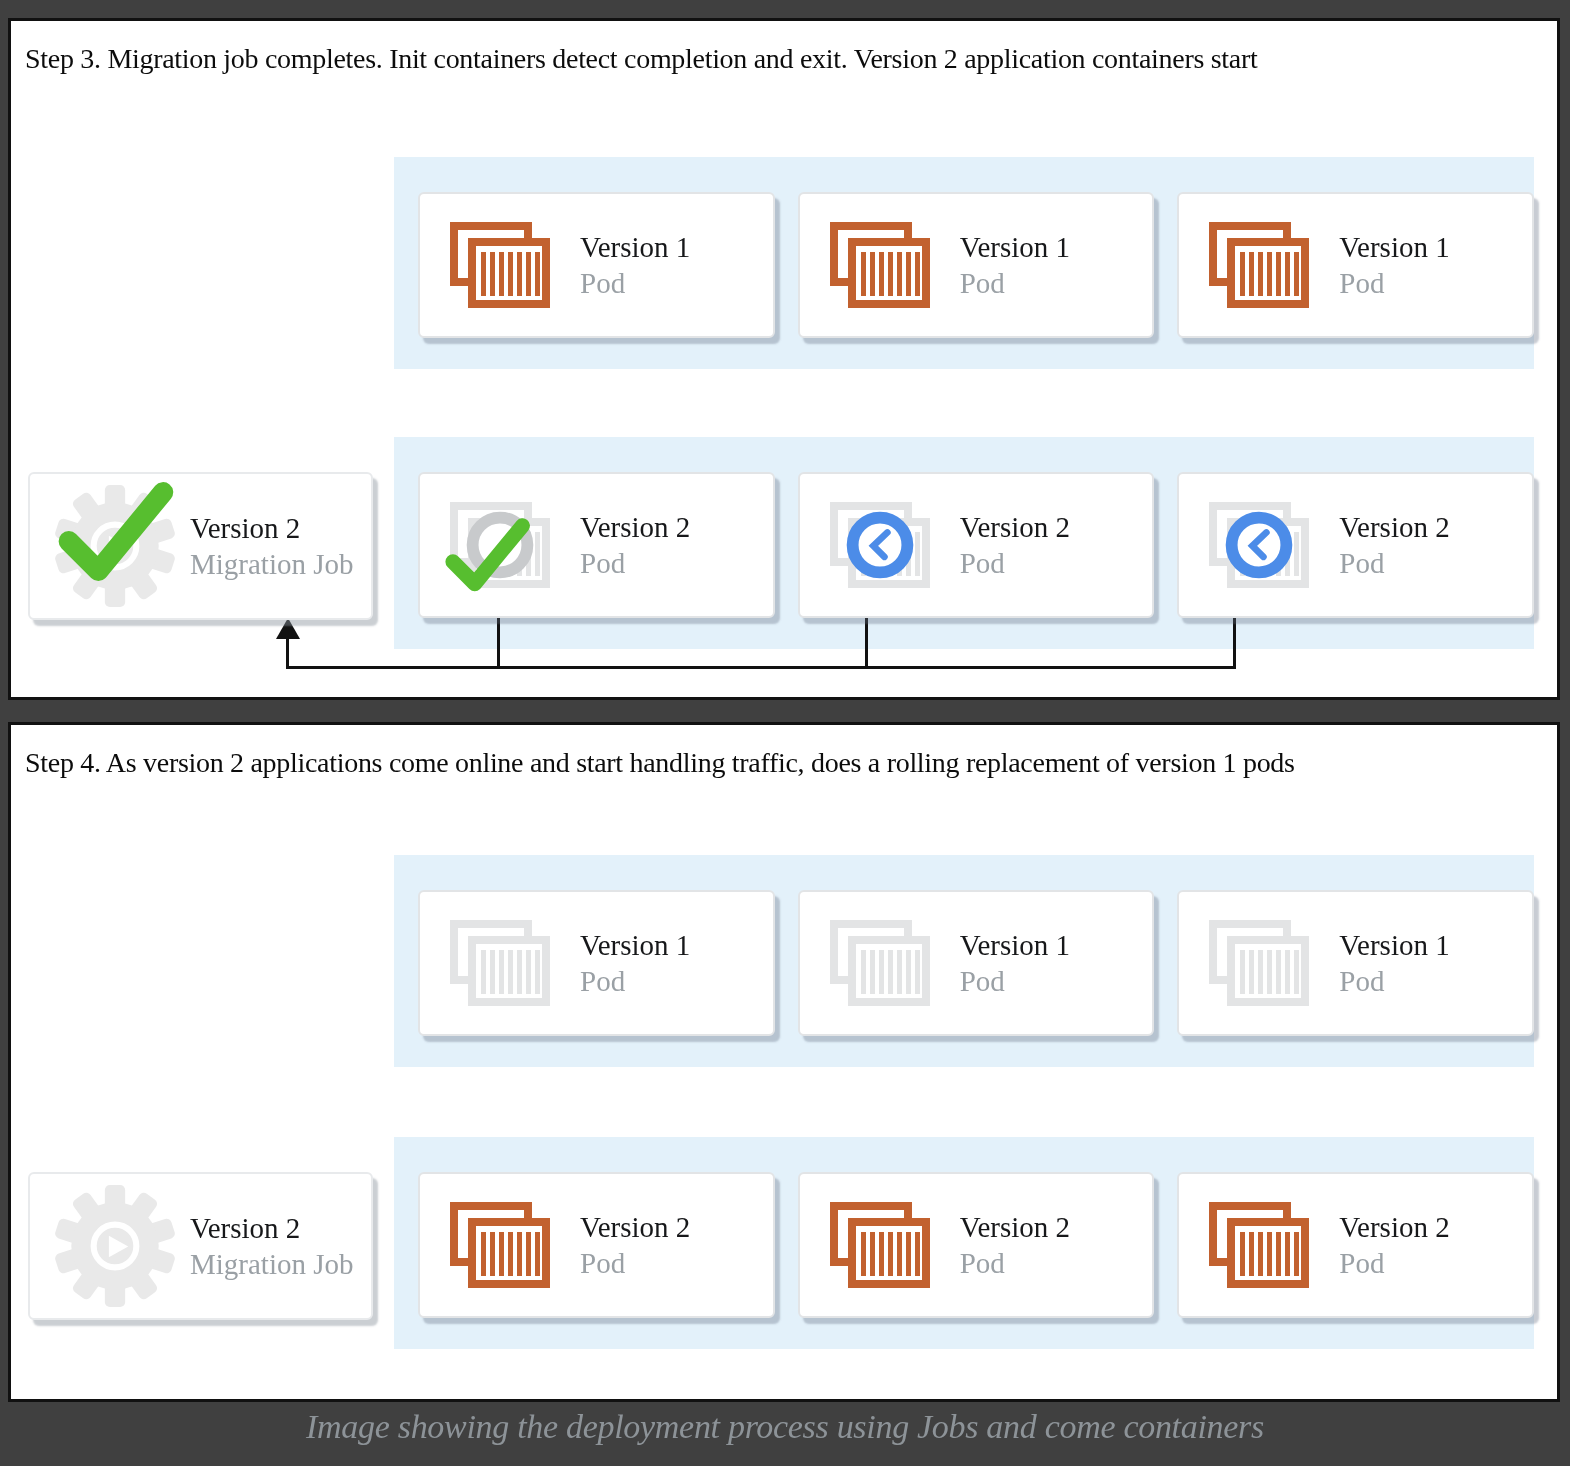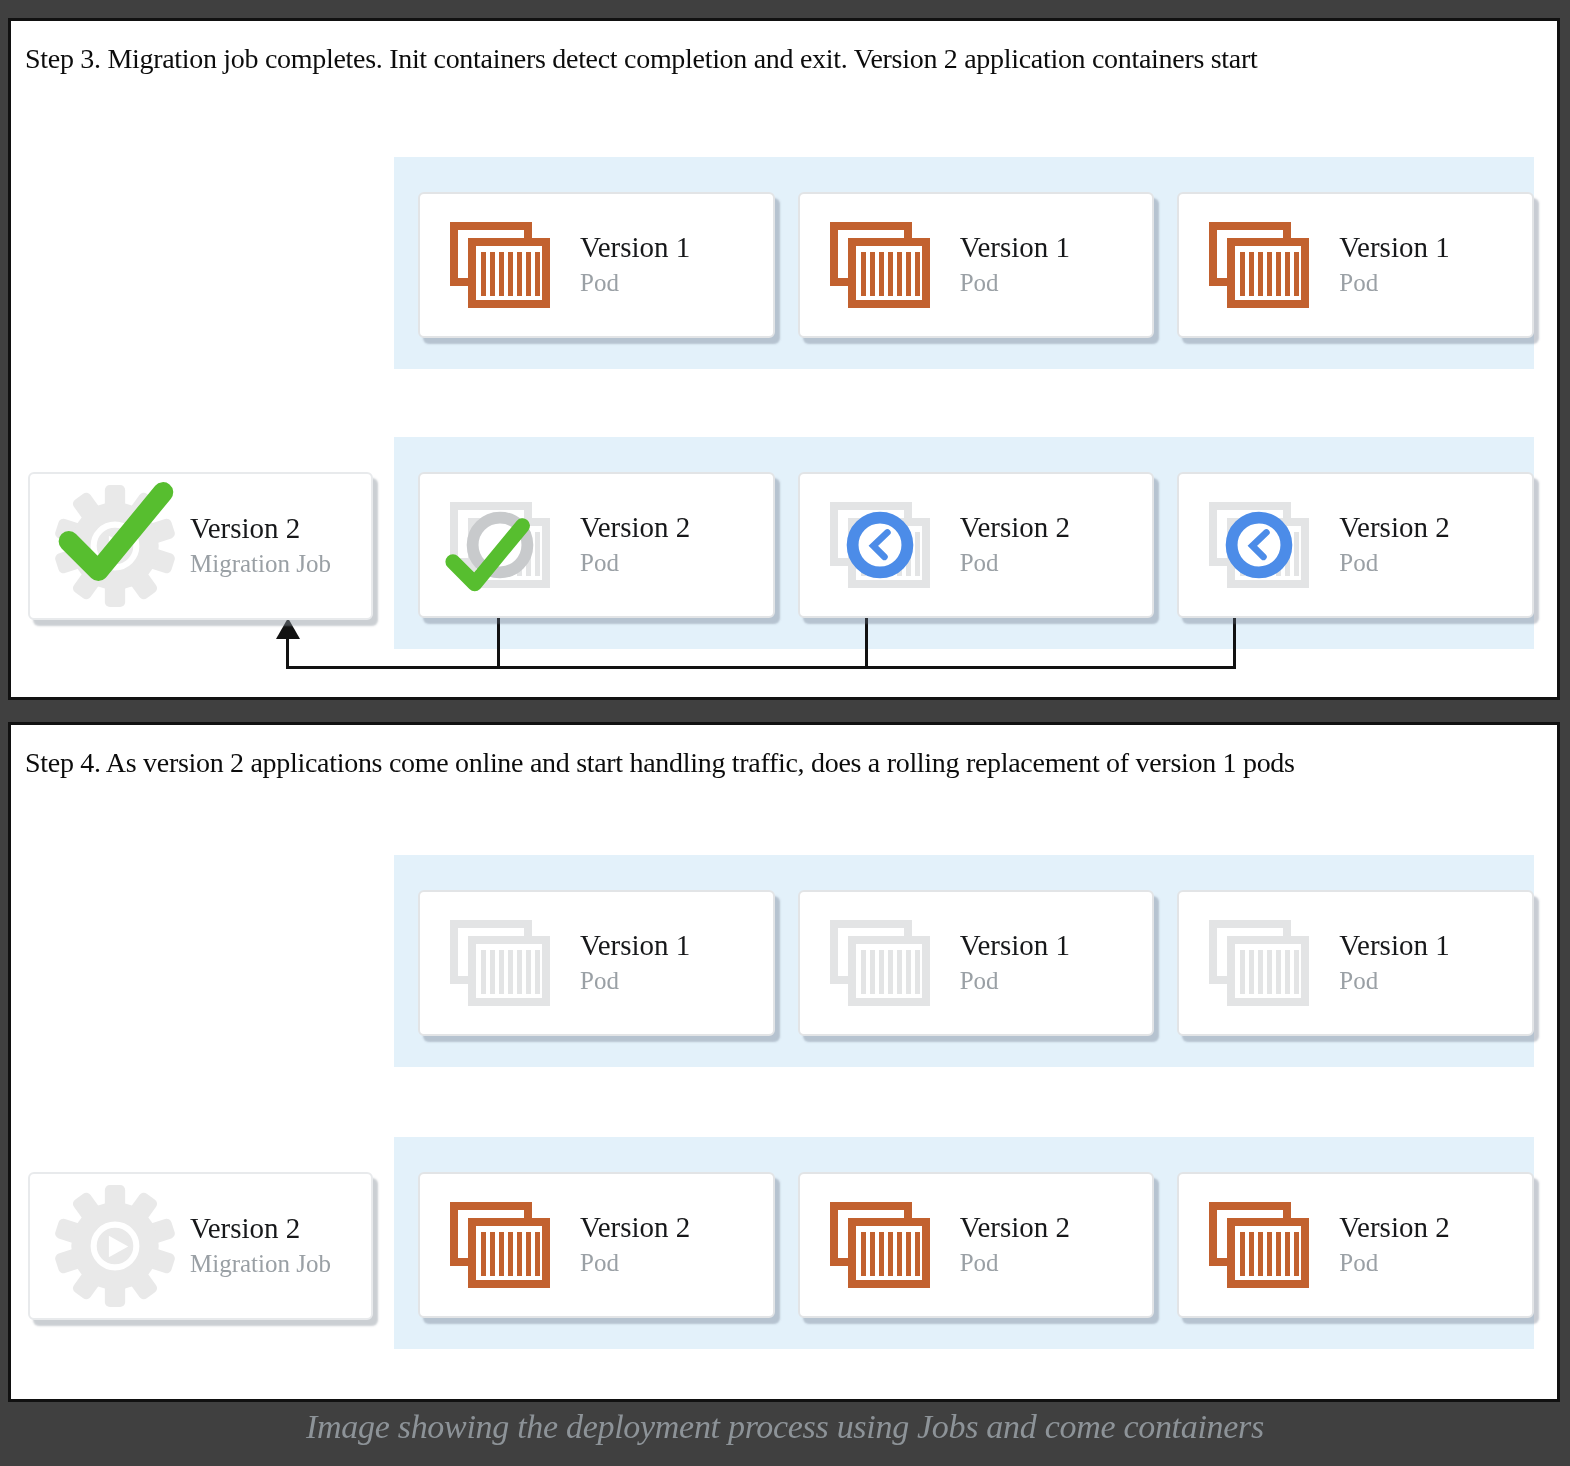--- a/index.html
+++ b/index.html
@@ -36,21 +36,21 @@
   .c-clock{color:#4C8CE8;}
   .c-green{color:#57BE2F;}
 
   .status{position:absolute;left:15px;top:8px;width:74px;height:74px;}
   .status svg{width:74px;height:74px;display:block;}
   .check-overlay{position:absolute;left:-6px;top:16px;width:90px;height:78px;}
   .check-overlay svg{width:90px;height:78px;display:block;}
 
   .card-text{margin-left:28px;}
   .card-title{font-size:29px;font-weight:500;color:#17181a;line-height:36px;white-space:nowrap;}
-  .card-sub{font-size:25px;font-weight:500;color:#9aa0a5;line-height:36px;white-space:nowrap;}
+  .card-sub{font-size:29px;font-weight:500;color:#9aa0a5;line-height:36px;white-space:nowrap;}
 
   .mig-card{position:absolute;left:17px;width:345px;height:148px;background:#ffffff;
             border:2px solid #E8EAEC;border-radius:6px;box-sizing:border-box;
             box-shadow:5px 6px 2px rgba(140,148,158,0.45);
             display:flex;align-items:center;z-index:2;}
   #p1-mig{top:451px;}
   #p2-mig{top:447px;}
   .gear-wrap{position:relative;width:122px;height:122px;margin-left:24px;flex:none;}
   .gear-wrap svg.base{width:122px;height:122px;display:block;}
   .gear-check{position:absolute;left:0px;top:-6px;width:122px;height:106px;}

